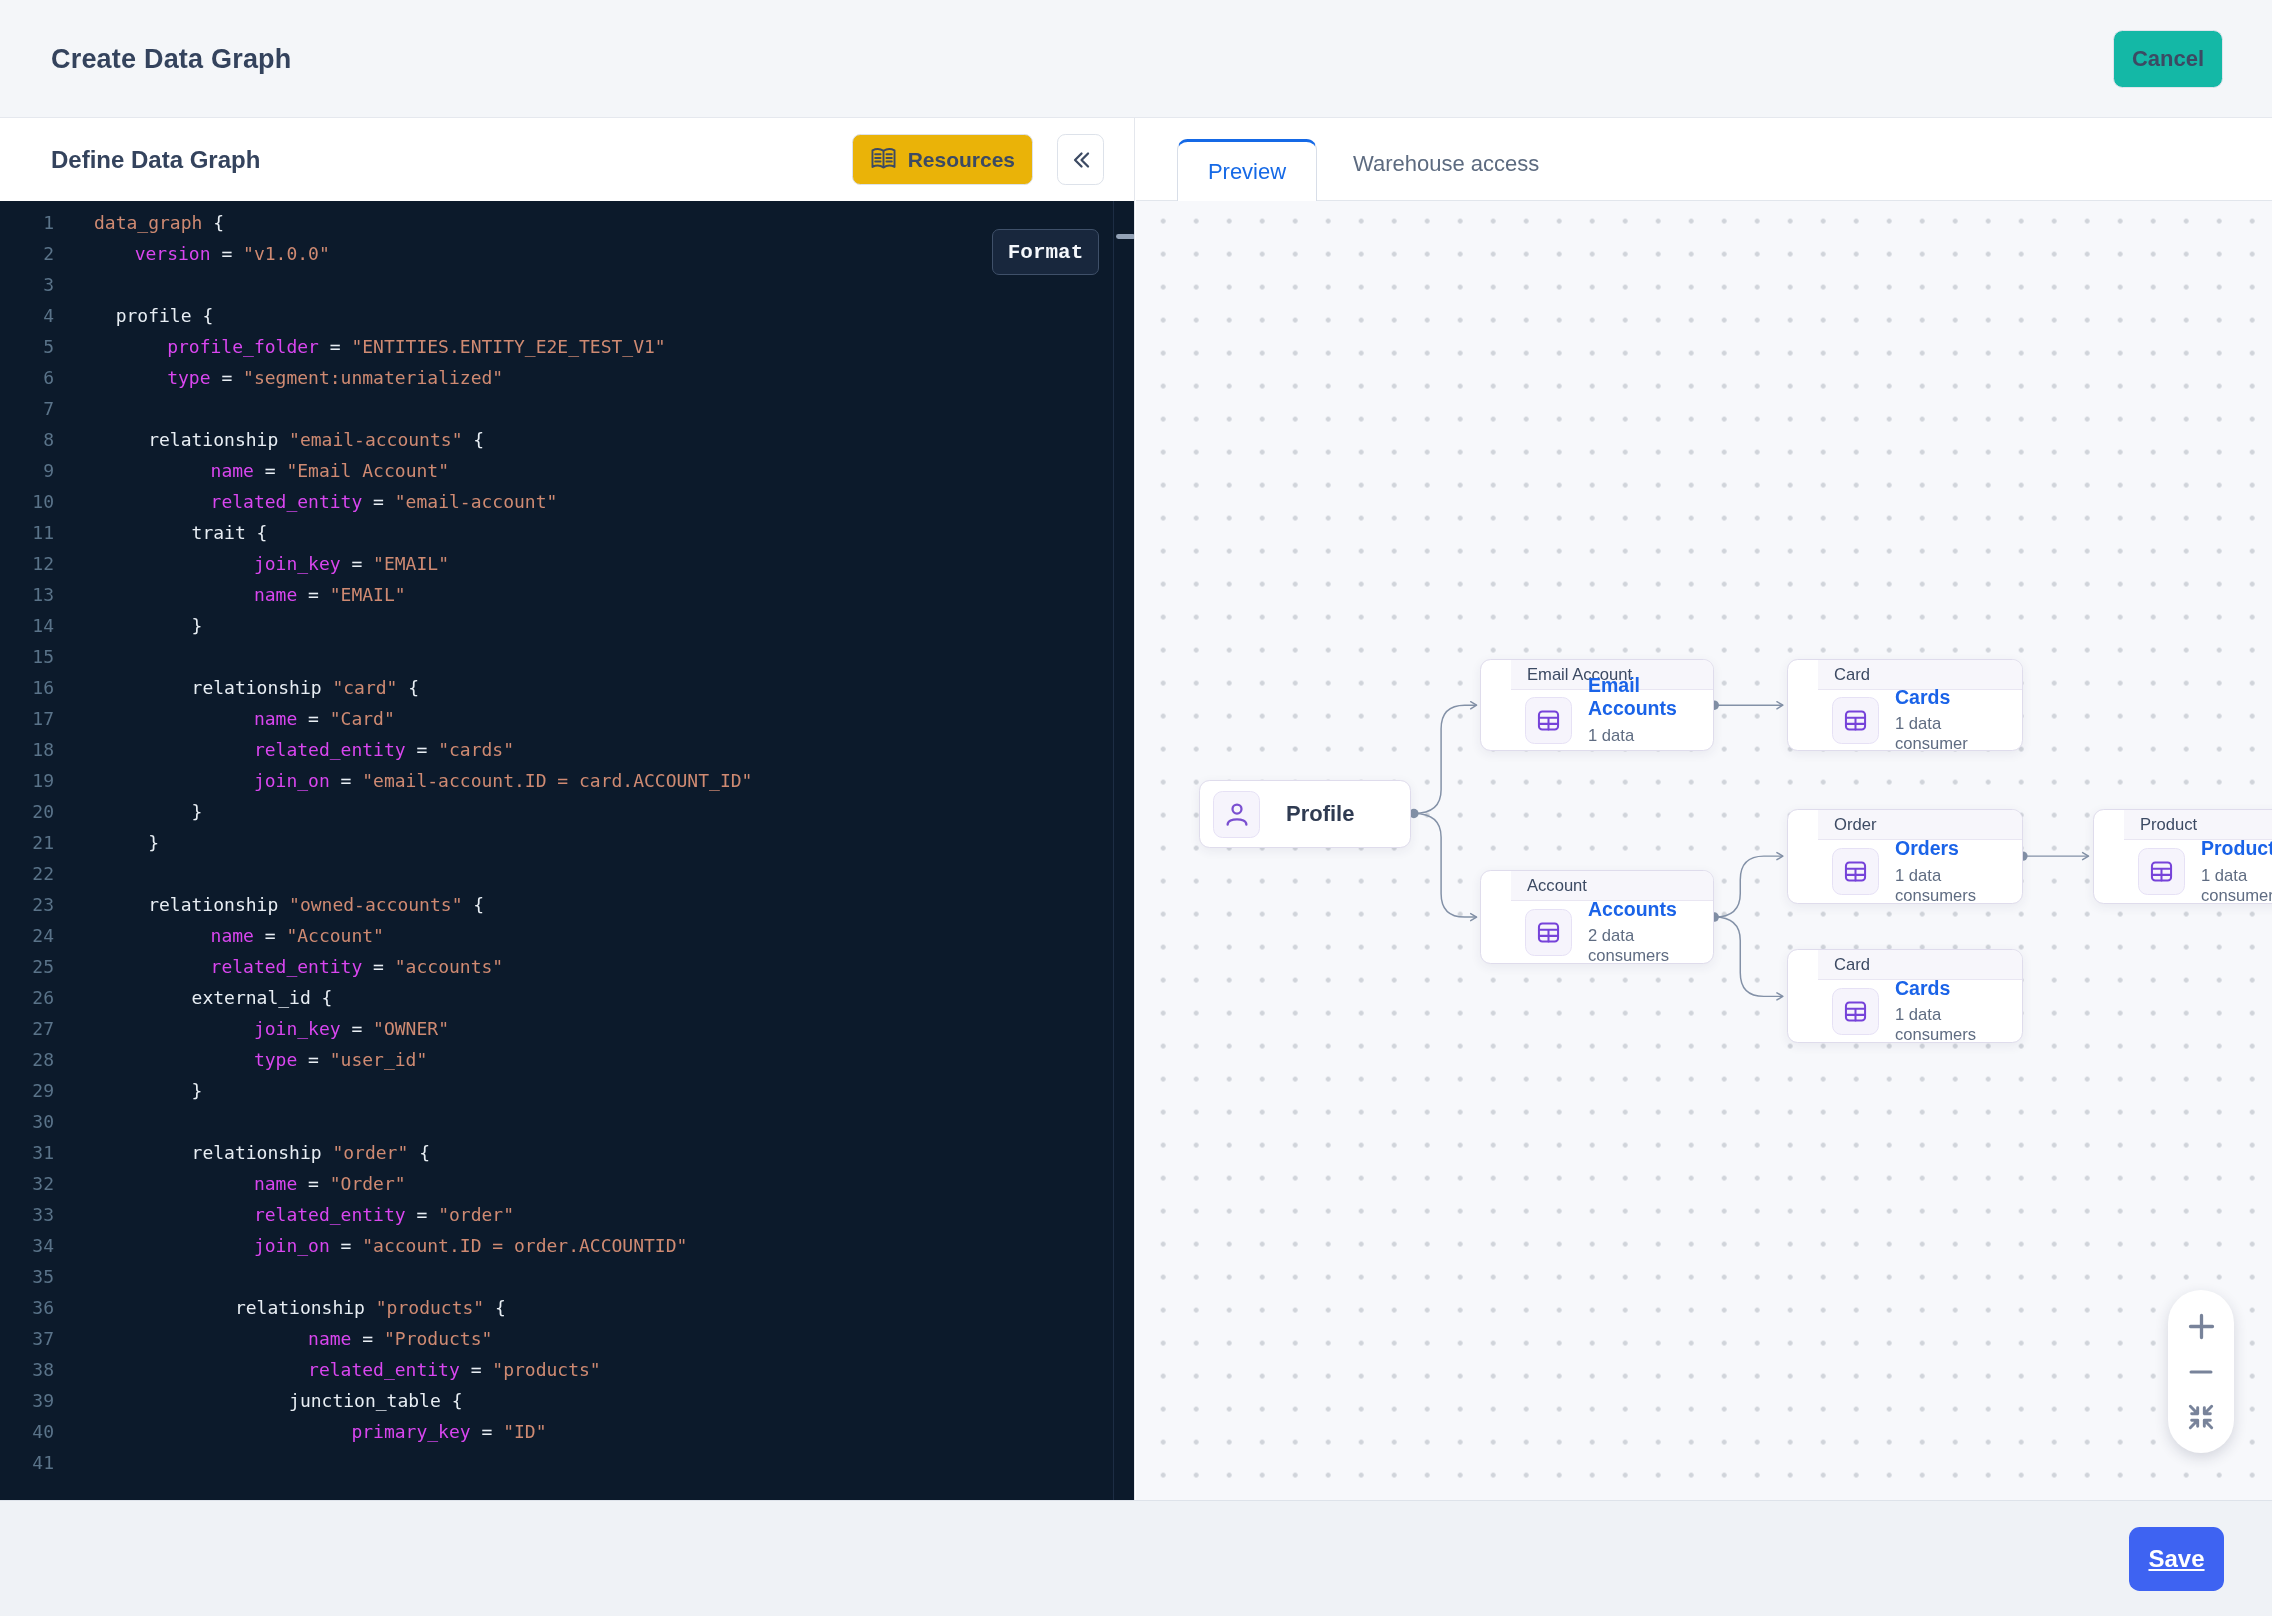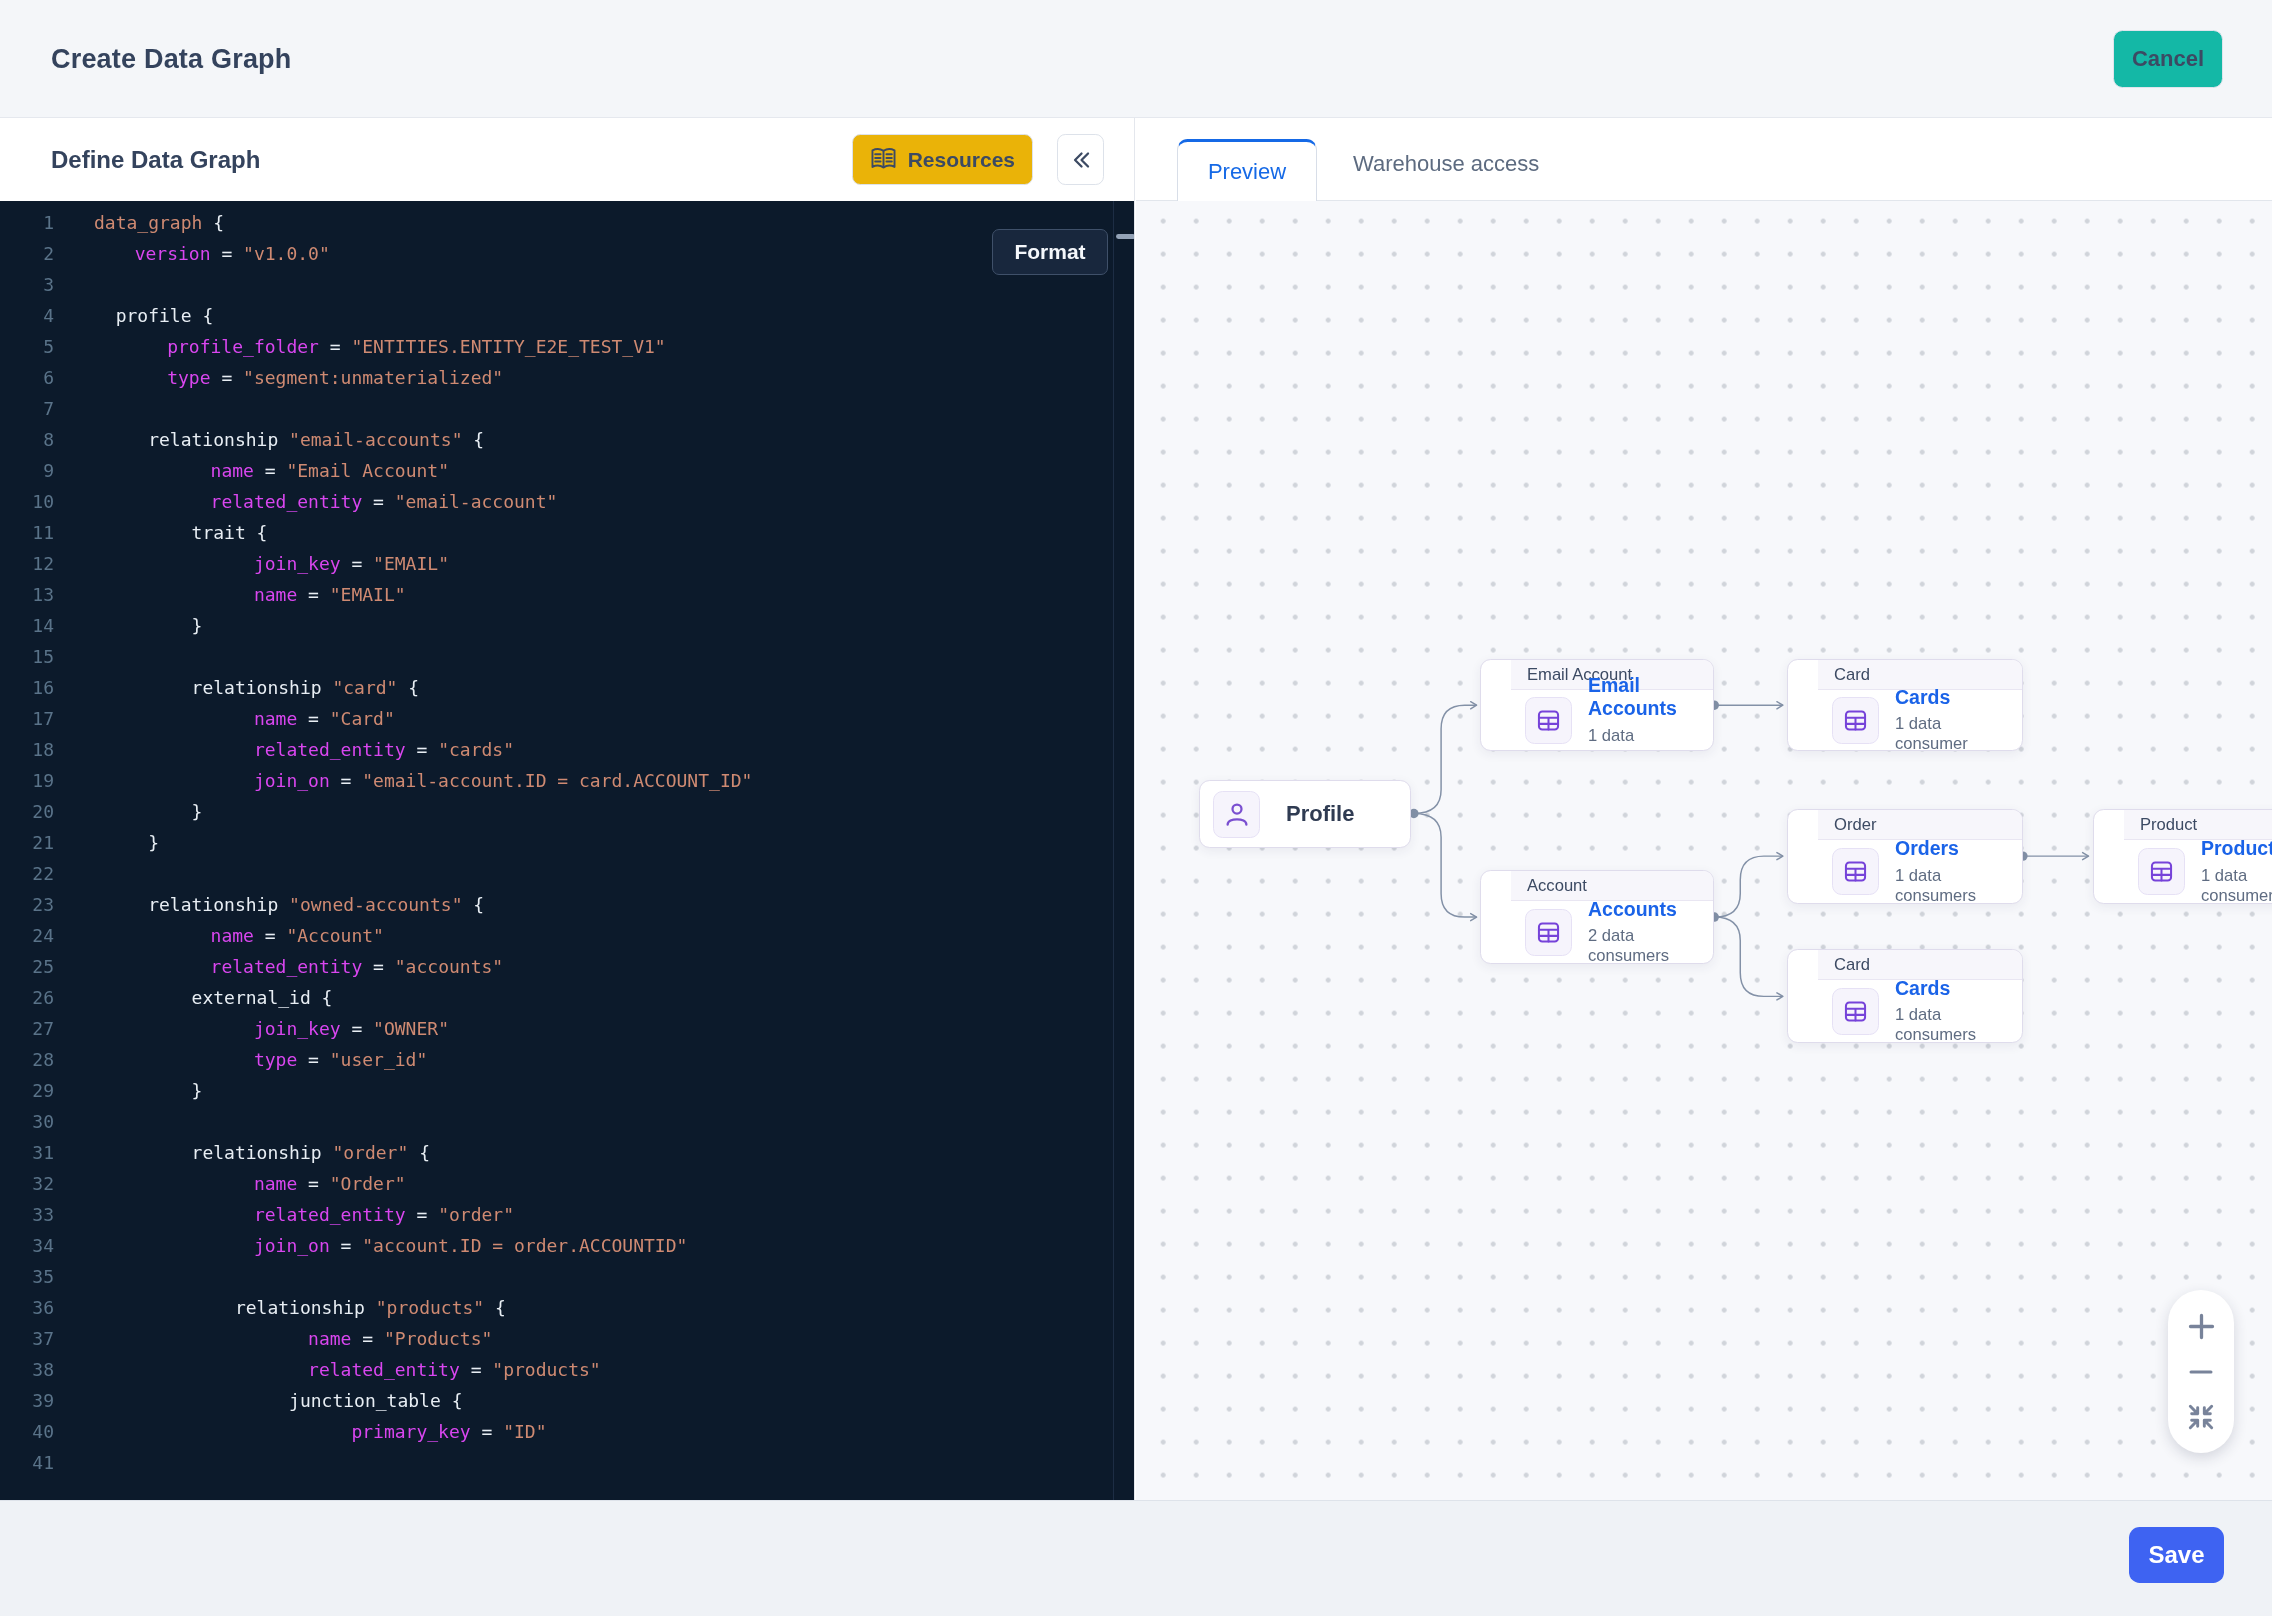--- a/index.html
+++ b/index.html
@@ -19,21 +19,21 @@
   .collapse-btn { position:absolute; left:1057px; top:16px; width:47px; height:51px; background:#fff; border:1.2px solid #dde2ea; border-radius:8.3px; display:flex; align-items:center; justify-content:center; cursor:pointer; }
 
   .editor { position:absolute; top:83px; left:0; right:0; bottom:0; background:#0c1a2b; overflow:hidden; }
   .editor::after { content:""; position:absolute; left:1113px; top:0; bottom:0; width:1.2px; background:#1d2d44; }
   .grip { position:absolute; left:1116px; top:33px; width:19px; height:5.3px; background:#93a2b6; border-radius:2.4px; z-index:3; }
   .code { padding-top:6px; }
   .line { display:flex; height:31px; line-height:31px; font-family:"DejaVu Sans Mono",monospace; font-size:18px; }
   .ln { flex:none; width:54px; text-align:right; color:#5a7389; }
   .lc { margin-left:40px; white-space:pre; }
   .c-k { color:#d946ef;margin-left:19px; } .c-s { color:#cf8a72; } .c-b { color:#cf8a72; } .c-w { color:#e8eef4; }
-  .format-btn { position:absolute; left:992px; top:28px; width:116px; height:46px; background:#18273d; border:1.2px solid #3f5069; border-radius:7px; color:#f4f7fb; font-size:21px; font-weight:600; display:flex; align-items:center; justify-content:center; cursor:pointer; z-index:4; }
+  .format-btn { position:absolute; left:992px; top:28px; width:107px; height:46px; background:#18273d; border:1.2px solid #3f5069; border-radius:7px; color:#f4f7fb; font-size:21px; font-weight:600; display:flex; align-items:center; justify-content:center; cursor:pointer; z-index:4;font-family:Liberation Mono, monospace; }
 
   
   .right-pane { position:absolute; top:118px; left:1136px; right:0; bottom:116px; }
   .tabbar { position:relative; height:83px; background:#fff; border-bottom:1.2px solid #e2e6ec; z-index:2; }
   .tab-active { position:absolute; left:41px; bottom:-1.2px; width:140px; height:62px; background:#fff; border:1.2px solid #d8dee8; border-bottom:none; border-top:3.6px solid #1569e6; border-radius:10.7px 10.7px 0 0; display:flex; align-items:center; justify-content:center; font-size:22px; font-weight:500; color:#1569e6; cursor:pointer; }
   .tab-inactive { position:absolute; left:217px; top:4px; height:83px; display:flex; align-items:center; font-size:22px; color:#5d6b80; cursor:pointer; }
 
   .canvas { position:absolute; top:83px; left:0; right:0; bottom:0; overflow:hidden; background-color:#f7f8fb;
             background-image:radial-gradient(circle,#d0d4da 2.1px,transparent 2.7px); background-size:33px 33px; background-position:10.7px 3.6px; }
   #edge-svg { position:absolute; left:0; top:0; width:100%; height:100%; }
@@ -45,21 +45,21 @@
   .node-title { font-size:19.5px; font-weight:700; color:#1a63e8; }
   .node-sub { font-size:16.6px; color:#5f6c82; margin-top:5.3px; }
   .node-profile { display:flex; align-items:center; gap:26px; padding:0 13px; }
   .profile-label { font-size:22px; font-weight:600; color:#2f3b52; }
 
   .zoomctl { position:absolute; left:1032px; top:1089px; width:66px; height:163px; background:#fff; border-radius:36px; box-shadow:0 4.7px 14px rgba(30,40,70,.16); display:flex; flex-direction:column; align-items:center; justify-content:space-between; padding:18px 0; }
   .zbtn { width:36px; height:36px; display:flex; align-items:center; justify-content:center; cursor:pointer; }
 
   
   .app-footer { position:absolute; left:0; right:0; bottom:0; height:116px; background:#eff2f6; border-top:1.2px solid #dee3ea; z-index:5; }
-  .save-btn { position:absolute; right:49px; top:26px; width:95px; height:56px; background:#3e63f2; border-radius:10.7px; color:#fff; font-size:24px; font-weight:600; display:flex; align-items:center; justify-content:center; cursor:pointer; }
+  .save-btn { position:absolute; right:49px; top:26px; width:95px; height:64px; background:#3e63f2; border-radius:10.7px; color:#fff; font-size:24px; font-weight:600; display:flex; align-items:center; justify-content:center; cursor:pointer;text-decoration:underline; }
 </style>
 </head>
 <body>
 
 <div class="app-header">
   <div class="app-title">Create Data Graph</div>
   <div class="cancel-btn">Cancel</div>
 </div>
 
 <div class="left-pane">

